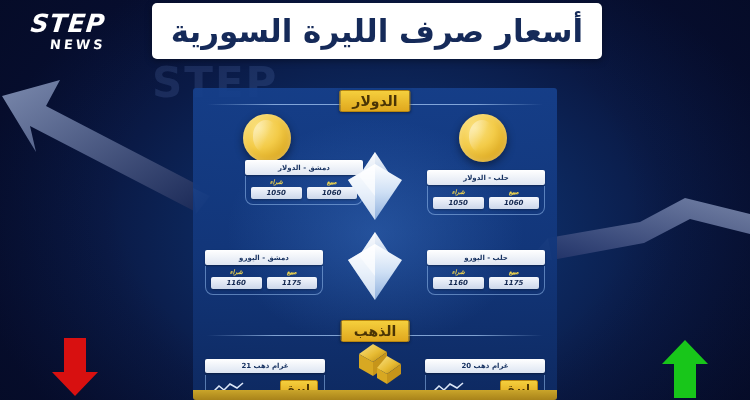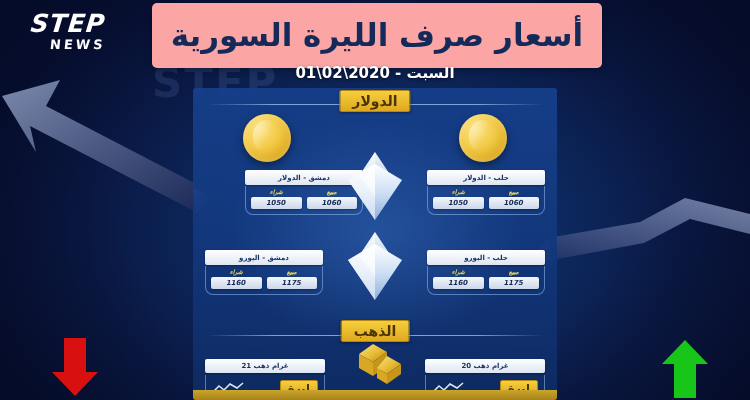--- a/index.html
+++ b/index.html
@@ -42,22 +42,22 @@
     line-height:1;font-style:italic;
     transform:skewX(-6deg);
   }
   .logo-news{
     font-size:13px;font-weight:bold;color:#ffffff;letter-spacing:3px;
     line-height:1;margin-top:2px;margin-left:20px;
     transform:skewX(-6deg);
   }
 
   .title-box{
-    position:absolute;left:152px;top:3px;width:450px;height:65px;
-    background:#fca5a5;border-radius:5px;
+    position:absolute;left:152px;top:3px;width:450px;height:56px;
+    background:#ffffff;border-radius:5px;
     display:flex;align-items:center;justify-content:center;
     box-shadow:0 2px 7px rgba(0,0,0,.35);
   }
   .title-text{
     direction:rtl;
     font-size:31px;font-weight:bold;color:#152a59;
     line-height:1;white-space:nowrap;
   }
   .date-text{
     position:absolute;left:0;right:0;top:64px;
@@ -209,32 +209,31 @@
   </svg>
 
   <div class="logo">
     <div class="logo-step">STEP</div>
     <div class="logo-news">NEWS</div>
   </div>
 
   <div class="title-box">
     <div class="title-text">أسعار صرف الليرة السورية</div>
   </div>
-  <div class="date-text">السبت - 2020\02\01</div>
 
   <div class="panel">
     <div class="panel-glow"></div>
 
     <div class="sec-badge" style="top:2px;">الدولار</div>
     <div class="sec-rule" style="top:16px;"></div>
 
     <div class="coin" style="left:50px;top:26px;"></div>
     <div class="coin" style="right:50px;top:26px;"></div>
 
-    <div class="card" style="left:12px;top:82px;padding-left:40px;">
+    <div class="card" style="left:12px;top:72px;padding-left:40px;">
       <div class="card-label">دمشق - الدولار</div>
       <div class="card-body">
         <div class="cell">
           <div class="cell-cap">شراء</div>
           <div class="cell-val">1050</div>
         </div>
         <div class="cell">
           <div class="cell-cap">مبيع</div>
           <div class="cell-val">1060</div>
         </div>

